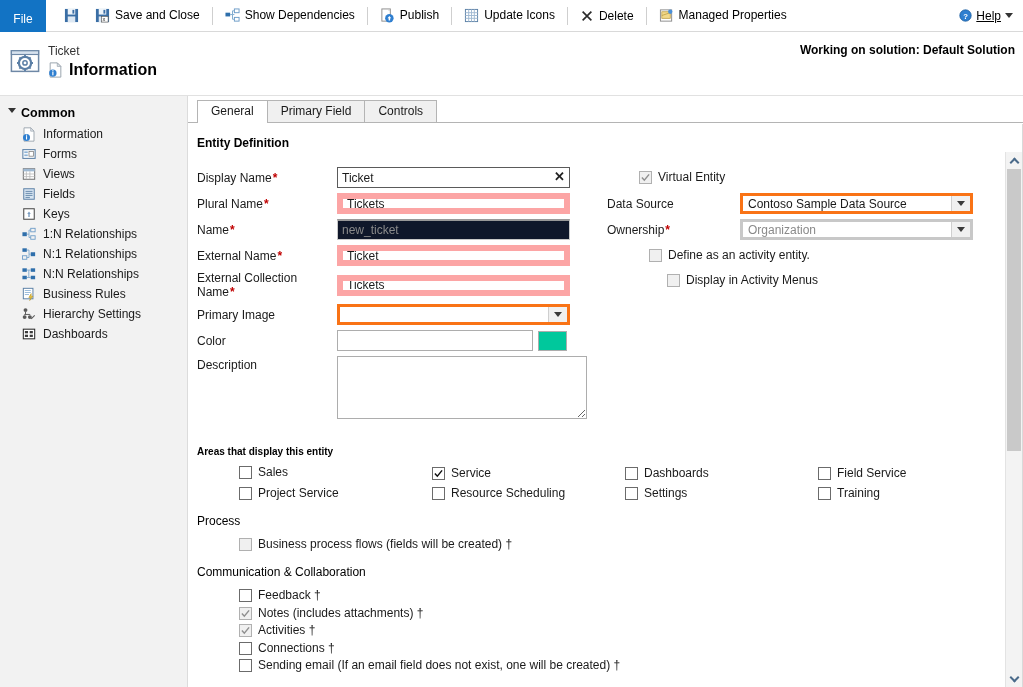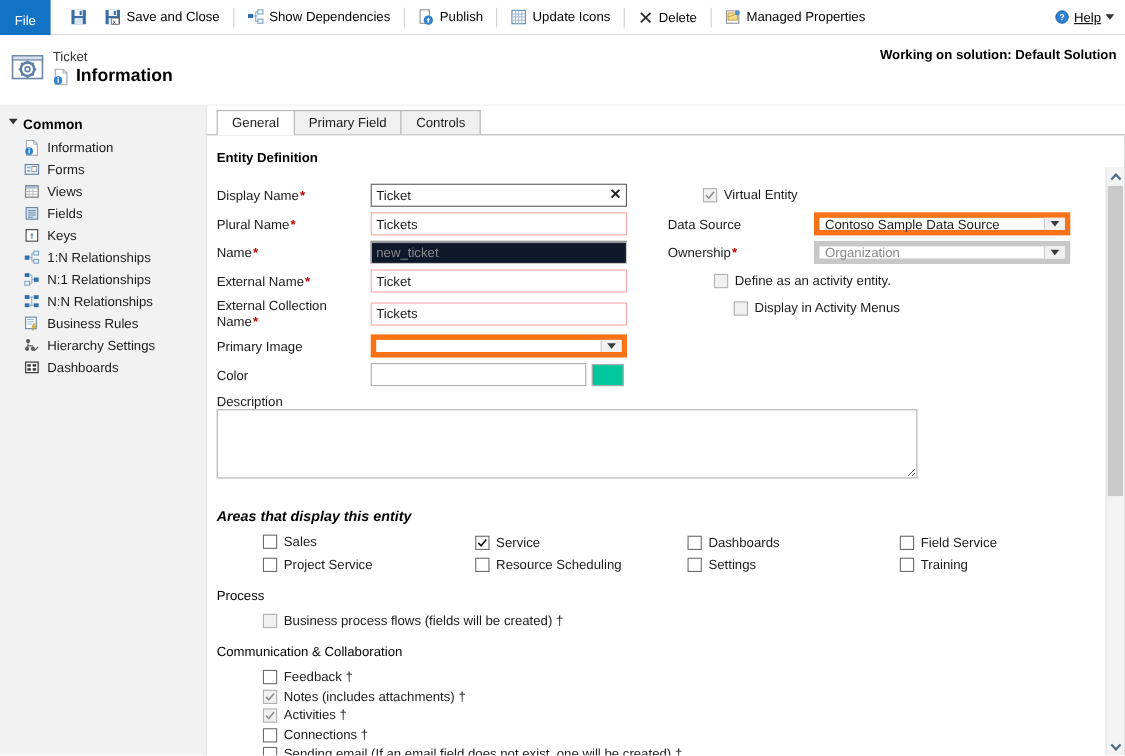--- a/index.html
+++ b/index.html
@@ -230,21 +230,21 @@
     width: 140px;
     flex: none;
     font-size: 12px;
     color: #1a1a1a;
     line-height: 14px;
   }
   .req { color: #c00000; font-weight: bold; margin-left: 1px; }
 
   .tbox {
     height: 21px;
-    border: 1px solid #fca5a5;
+    border: 6px solid #fca5a5;
     background: #fff;
     font-size: 12px;
     font-family: "Liberation Sans", sans-serif;
     padding: 1px 4px;
     color: #1a1a1a;
     outline: none;
     width: 233px;
   }
   .tbox.focused {
     border: 1px solid #5a5a5a;
@@ -262,21 +262,21 @@
     right: 5px; top: 3px;
     font-size: 13px;
     color: #222;
     cursor: pointer;
     line-height: 14px;
     font-weight: 600;
   }
   .ddl {
     height: 21px;
     width: 233px;
-    border: 5px solid #f97316;
+    border: 3px solid #f97316;
     background: #fff;
     display: flex;
     align-items: center;
     font-size: 12px;
     padding-left: 5px;
     cursor: pointer;
     position: relative;
   }
   .ddl.disabled {
     background: #fff;
@@ -379,21 +379,21 @@
   }
   .chev.up { transform: rotate(45deg); margin-top: 3px; }
   .chev.dn { transform: rotate(-135deg); margin-bottom: 3px; }
   .sb-thumb {
     position: absolute;
     left: 1px; right: 1px;
     top: 17px;
     height: 282px;
     background: #c9c9c9;
   }
-  .areas-title { font-weight: bold; font-size: 13px; color: #000; font-style: italic; }
+  .areas-title { font-weight: bold; font-size: 10px; color: #000; }
 </style>
 </head>
 <body>
 
 <div class="ribbon">
   <div class="file-tab" style="background: rgb(18, 115, 196);">File</div>
   <div class="tbar">
 
     <div class="tb-item">
       <span class="ico">
@@ -731,21 +731,21 @@
                   </span>
               </div>
             </div>
 
             <div class="frow">
               <div class="flabel">Color</div>
               <input class="color-box" type="text" value="" style="">
               <div class="swatch" id="colorSwatch" style="background: rgb(0, 200, 156);"></div>
             </div>
 
-            <div class="frow" style="align-items:flex-start;flex-direction:column;">
+            <div class="frow" style="align-items:flex-start;">
               <div class="flabel" style="padding-top:2px;">Description</div>
               <textarea class="descbox" style=""></textarea>
             </div>
           </div>
 
           <div class="col-right">
 
             <div class="frow">
               <div class="cbrow">
                 <span class="cb disabled">

